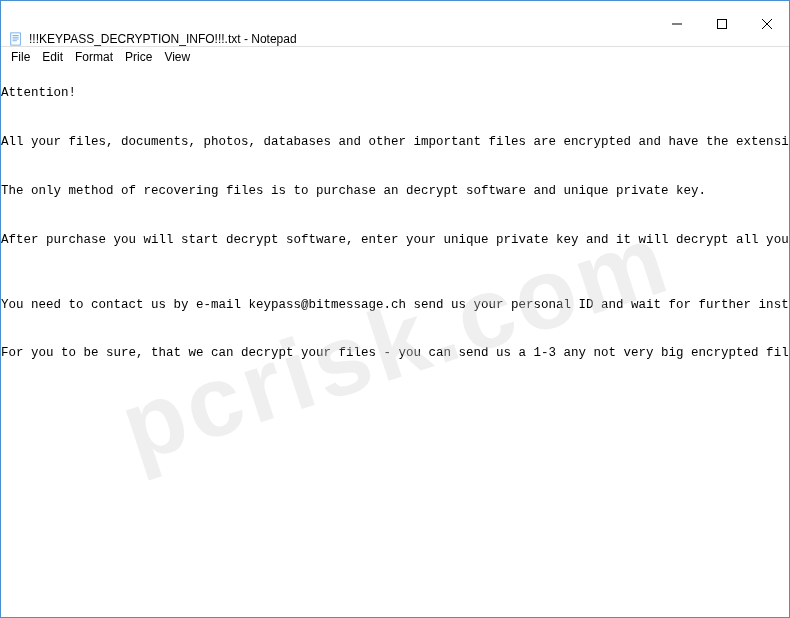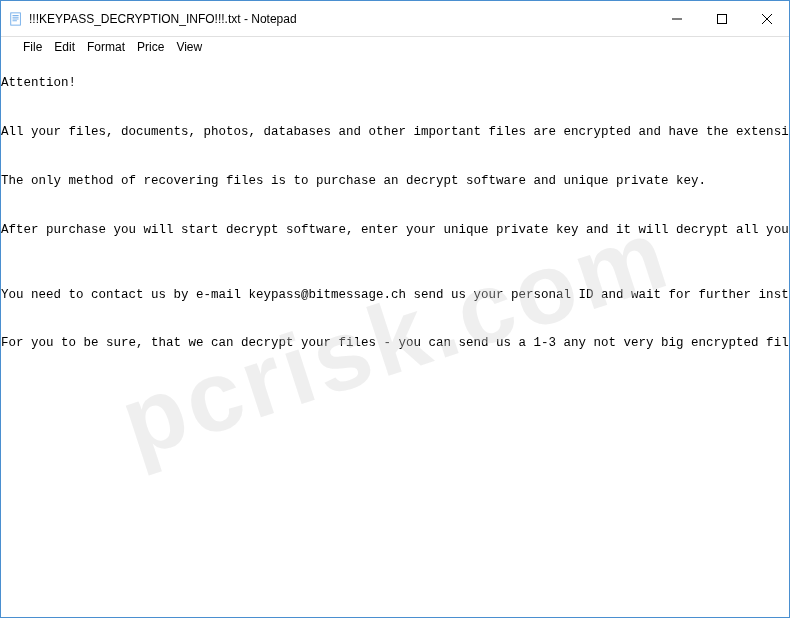--- a/index.html
+++ b/index.html
@@ -17,24 +17,24 @@
     }
     .window {
       width: 100%;
       height: 100%;
       border: 1px solid #4a8fd0;
       display: flex;
       flex-direction: column;
       background: #fff;
     }
     .titlebar {
-      height: 36px;
+      height: 46px;
       background: #fff;
       display: flex;
-      align-items: center;
+      align-items: flex-end;
       border-bottom: 1px solid #e0e0e0;
     }
     .titlebar-icon {
       margin-left: 8px;
       margin-right: 6px;
       display: flex;
       align-items: center;
     }
     .titlebar-title {
       flex: 1;
@@ -52,21 +52,21 @@
       align-items: center;
       justify-content: center;
       background: transparent;
       border: none;
       cursor: pointer;
     }
     .menubar {
       height: 20px;
       display: flex;
       align-items: center;
-      padding-left: 16px;
+      padding-left: 4px;
       font-size: 12px;
       color: #000;
       background: #fff;
     }
     .menu-item {
       padding: 1px 6px;
       cursor: pointer;
     }
     .content {
       flex: 1;

